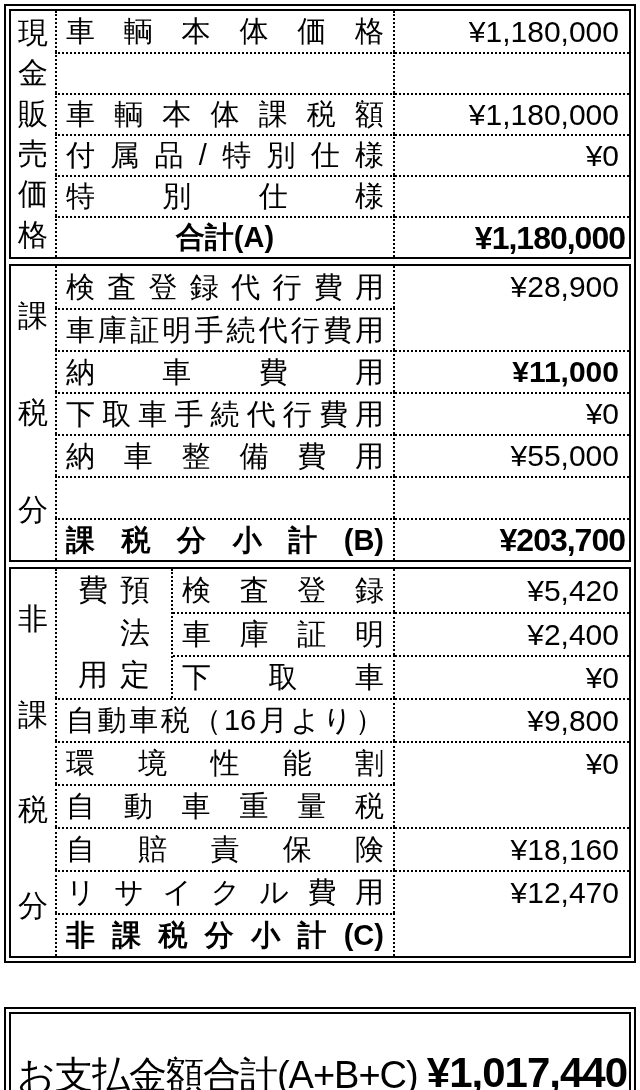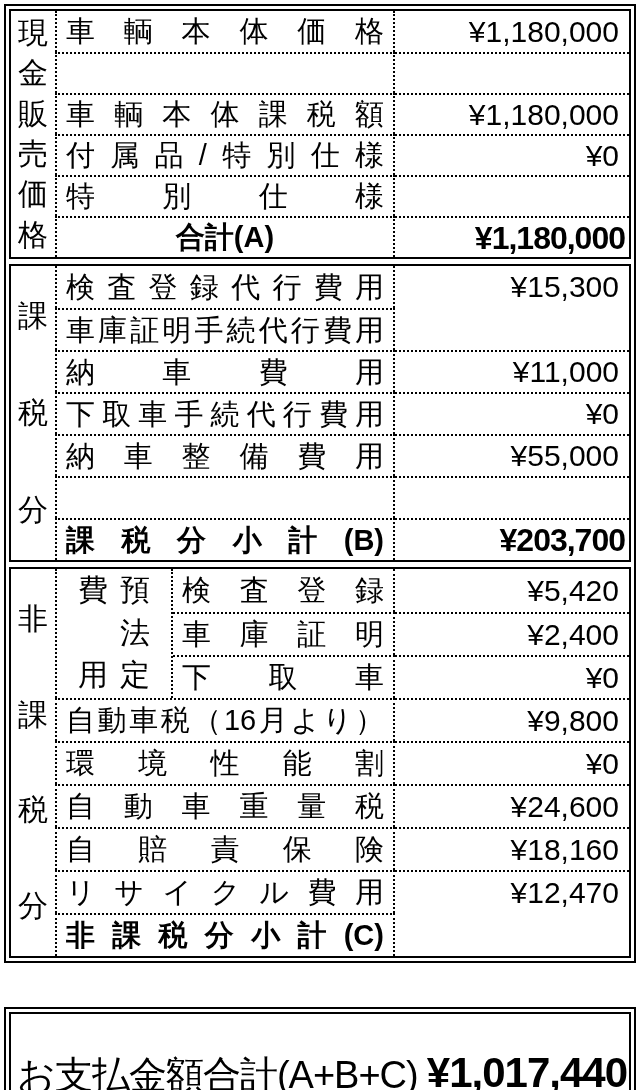--- a/index.html
+++ b/index.html
@@ -94,40 +94,40 @@
       <div class="item" style="grid-column: 2;">
         <span>検</span>
         <span>査</span>
         <span>登</span>
         <span>録</span>
         <span>代</span>
         <span>行</span>
         <span>費</span>
         <span>用</span>
       </div>
-      <div class="value" style="grid-column: 3;">¥15,300</div>
+      <div class="value" style="grid-column: 3;">¥28,900</div>
       <div class="item rt" style="grid-column: 2;">
         <span>車</span>
         <span>庫</span>
         <span>証</span>
         <span>明</span>
         <span>手</span>
         <span>続</span>
         <span>代</span>
         <span>行</span>
         <span>費</span>
         <span>用</span>
       </div>
       <div class="item rt" style="grid-column: 2;">
         <span>納</span>
         <span>車</span>
         <span>費</span>
         <span>用</span>
       </div>
-      <div class="value rt" style="grid-column: 3;">¥11,000</div>
+      <div class="value rt" style="grid-column: 3; font-weight: bold;">¥11,000</div>
       <div class="item rt" style="grid-column: 2;">
         <span>下</span>
         <span>取</span>
         <span>車</span>
         <span>手</span>
         <span>続</span>
         <span>代</span>
         <span>行</span>
         <span>費</span>
         <span>用</span>
@@ -214,21 +214,20 @@
       </div>
       <div class="value rt" style="grid-column: 4;">¥0</div>
       <div class="item rt" style="grid-column: 2 / span 2;">
         <span>自</span>
         <span>動</span>
         <span>車</span>
         <span>重</span>
         <span>量</span>
         <span>税</span>
       </div>
-      <div class="value rt" style="grid-column: 4;">¥24,600</div>
       <div class="item rt" style="grid-column: 2 / span 2;">
         <span>自</span>
         <span>賠</span>
         <span>責</span>
         <span>保</span>
         <span>険</span>
       </div>
       <div class="value rt" style="grid-column: 4; text-align: right;">¥18,160</div>
       <div class="item rt" style="grid-column: 2 / span 2;">
         <span>リ</span>

